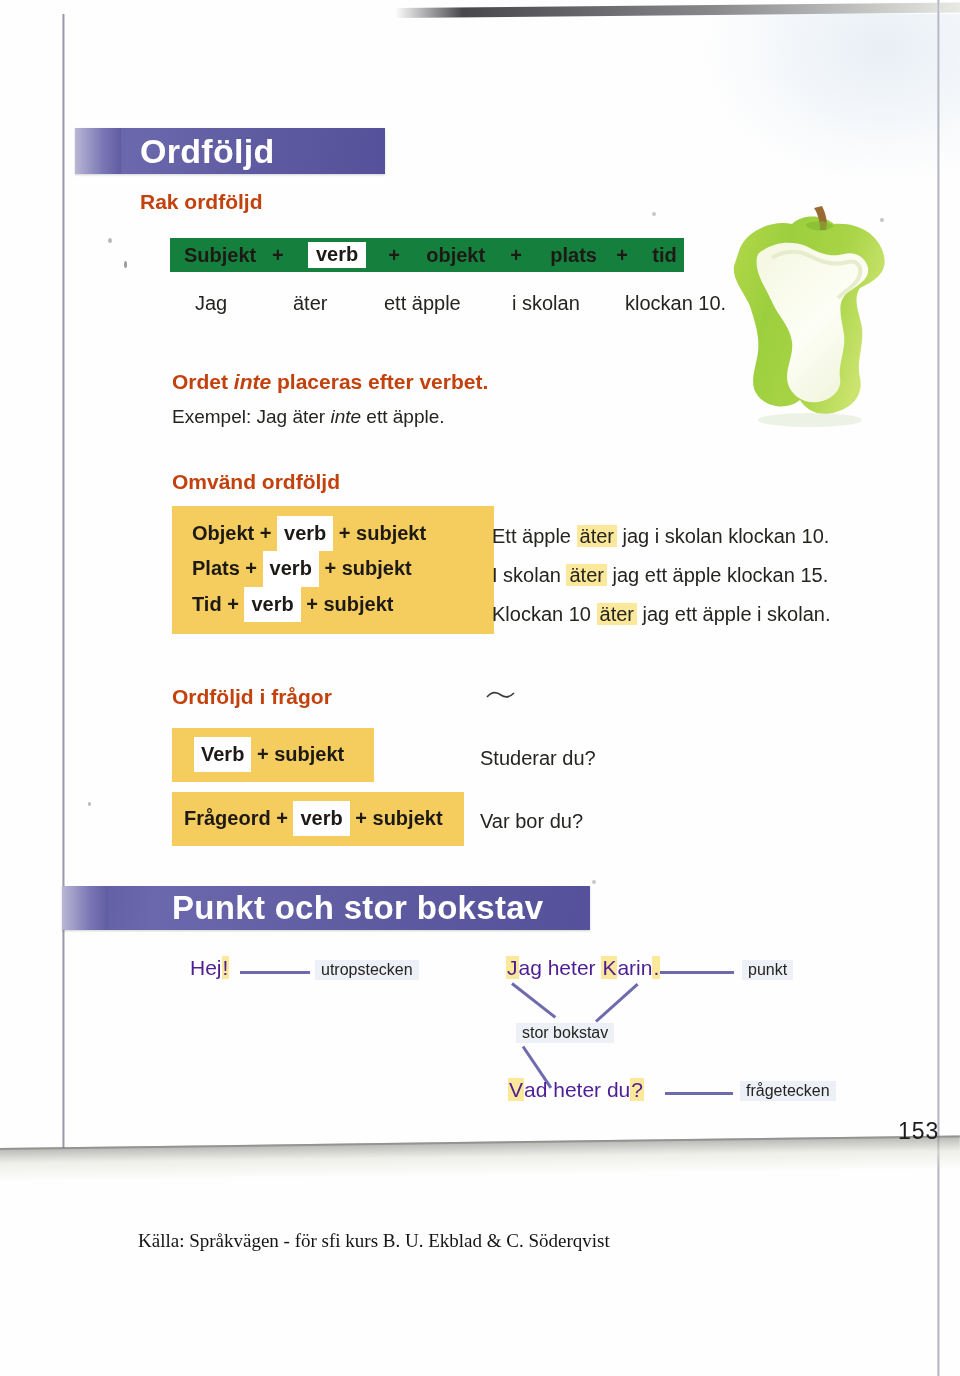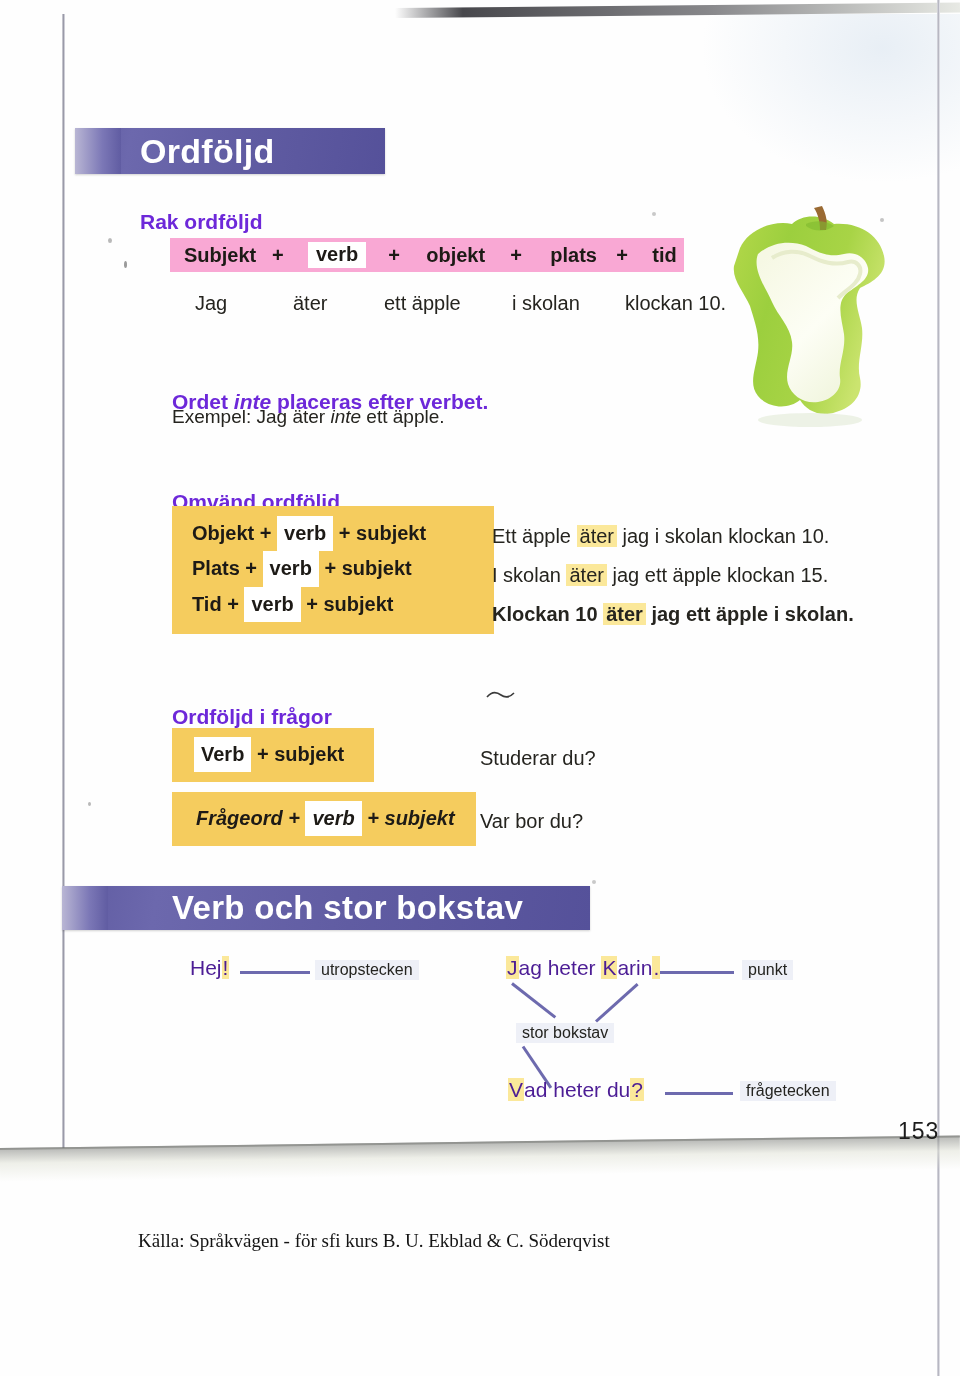--- a/index.html
+++ b/index.html
@@ -70,32 +70,31 @@
   #band-punkt{ left:62px; top:886px; width:528px; height:44px;}
   #band-punkt .band-text{font-size:33px;padding-left:110px;}
   .band-tail{
     position:absolute;left:0;top:0;width:46px;height:100%;
     background:linear-gradient(to right,#b9b6d4,#7b77b6 60%,#605ca2);
   }
 
   
   .subhead{
     position:absolute;
-    color:#6d28d9;
+    color:#c2410c;
     font-weight:bold;
     font-size:21px;
     white-space:nowrap;
-    margin-top:20px;
   }
   .subhead .it{font-style:italic;}
 
   
   .ybox{
     position:absolute;
-    background:#f9a8d4;
+    background:#15803d;
     display:flex;align-items:center;
     color:#1d1a16;
     font-weight:bold;
     white-space:nowrap;
   }
   .ybox .wt{background:#ffffff;padding:1px 8px 2px 8px;display:inline-block;}
   .ybox-multi{
     position:absolute;
     background:#f5cc5e;
     padding:10px 24px 12px 20px;
@@ -267,47 +266,47 @@
       <span>Tid + </span><span class="wt">verb</span><span>  + subjekt</span>
     </div>
   </div>
 
   <div class="body-text" style="left:492px;top:525px;">
     <span>Ett äpple </span><span class="hl">äter</span><span> jag i skolan klockan 10.</span>
   </div>
   <div class="body-text" style="left:492px;top:564px;">
     <span>I skolan </span><span class="hl">äter</span><span> jag ett äpple klockan 15.</span>
   </div>
-  <div class="body-text" style="left:492px;top:603px;font-weight:bold;">
+  <div class="body-text" style="left:492px;top:603px;">
     <span>Klockan 10 </span><span class="hl">äter</span><span> jag ett äpple i skolan.</span>
   </div>
 
   <div class="subhead" style="left:172px;top:685px;">Ordföljd i frågor</div>
 
   <svg style="position:absolute;left:486px;top:688px;" width="30" height="14">
     <path d="M1 9 C6 3 11 4 15 7 C19 10 24 9 28 5" fill="none" stroke="#3a3a3a" stroke-width="1.6"></path>
   </svg>
 
   <div class="ybox-multi" style="left:172px;top:728px;width:158px;padding:9px 22px 10px 22px;">
     <div class="line">
       <span class="wt">Verb</span><span>  + subjekt</span>
     </div>
   </div>
   <div class="body-text" style="left:480px;top:747px;">Studerar du?</div>
 
-  <div class="ybox-multi" style="left:172px;top:792px;width:258px;padding:9px 22px 10px 24px;font-style:italic;">
+  <div class="ybox-multi" style="left:172px;top:792px;width:258px;padding:9px 22px 10px 12px;">
     <div class="line">
       <span>Frågeord + </span><span class="wt">verb</span><span>  + subjekt</span>
     </div>
   </div>
   <div class="body-text" style="left:480px;top:810px;">Var bor du?</div>
 
   <div class="band" id="band-punkt">
     <div class="band-tail"></div>
-    <div class="band-text">Verb och stor bokstav</div>
+    <div class="band-text">Punkt och stor bokstav</div>
   </div>
 
   <div class="sent" style="left:190px;top:956px;">
     <span>Hej</span><span class="hlw">!</span>
   </div>
   <div class="conn" style="left:240px;top:971px;width:70px;"></div>
   <div class="plain-lbl" style="left:315px;top:960px;">utropstecken</div>
 
   <div class="sent" style="left:506px;top:956px;">
     <span class="hlw">J</span><span>ag heter </span><span class="hlw">K</span><span>arin</span><span class="hlw">.</span>

